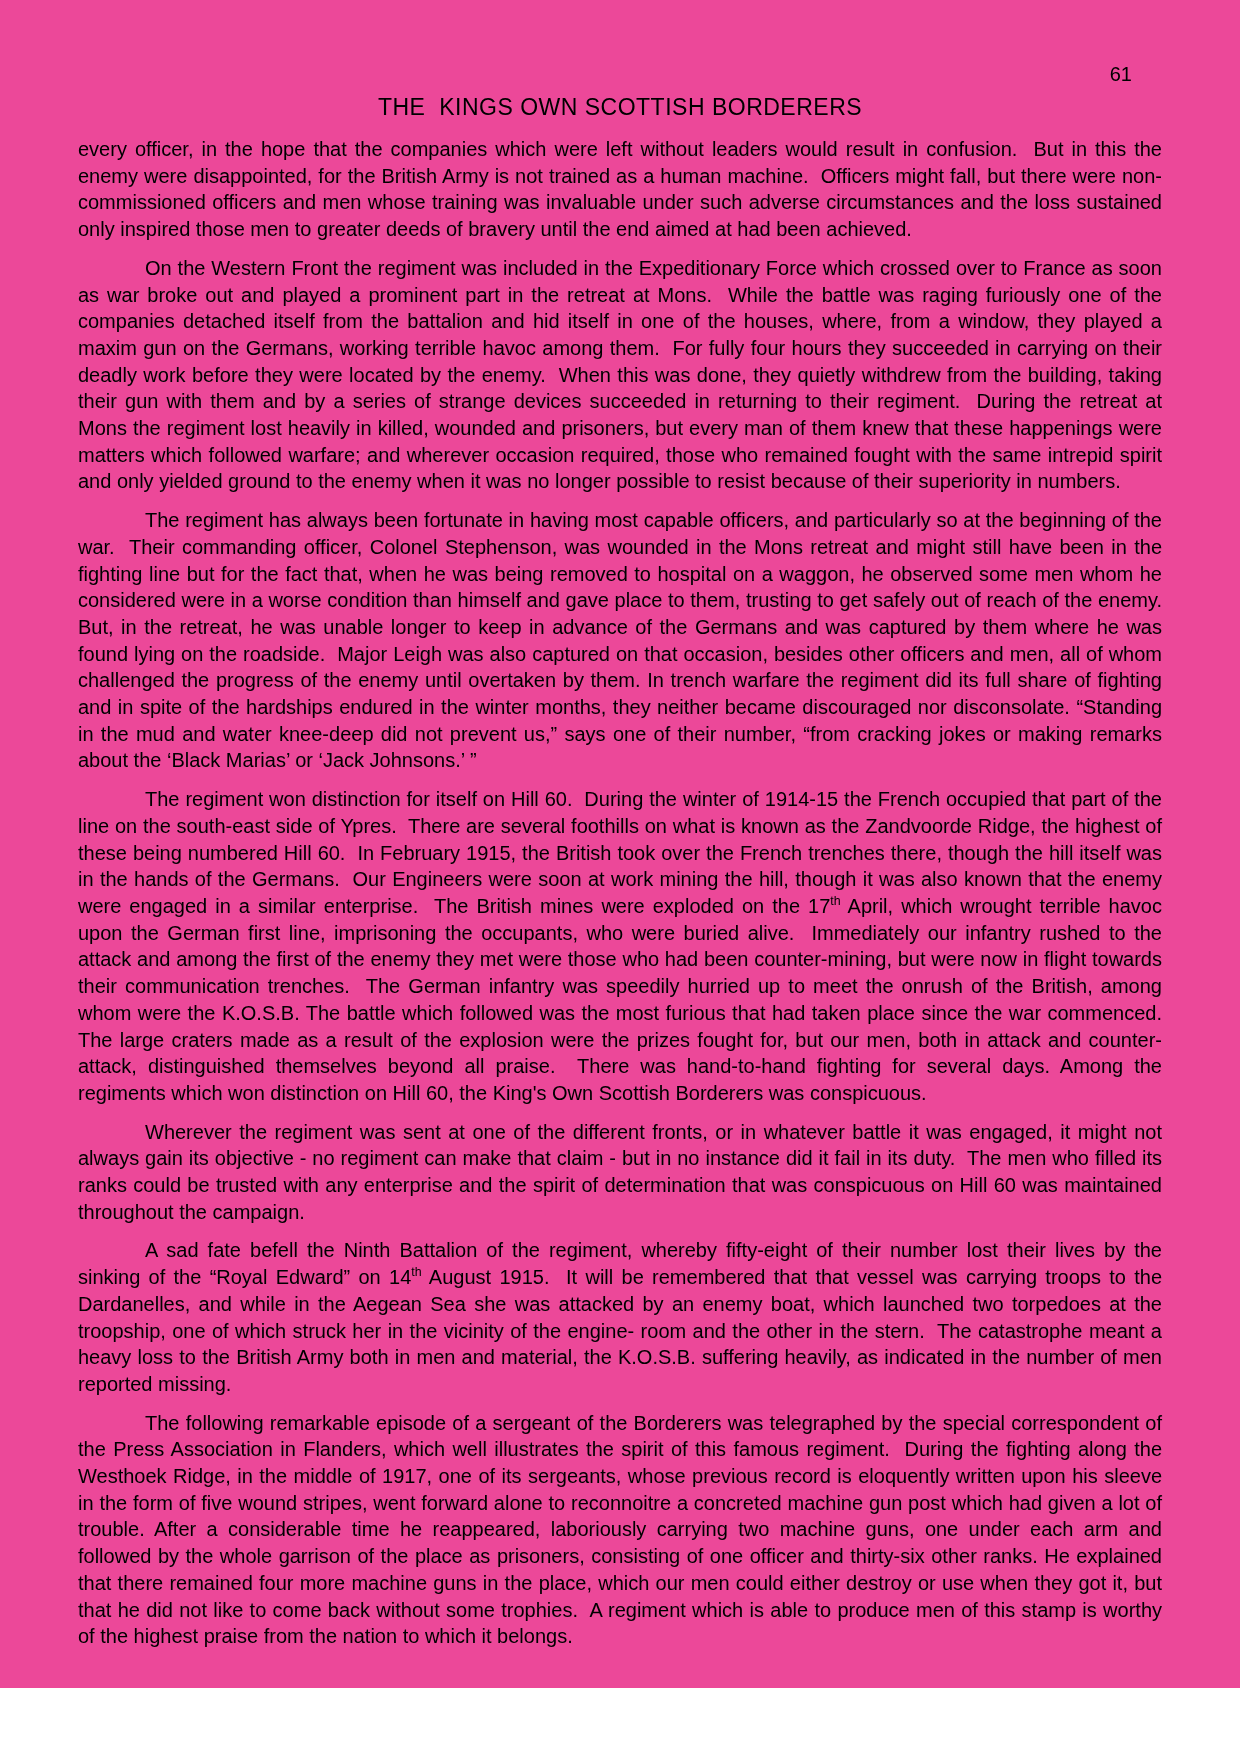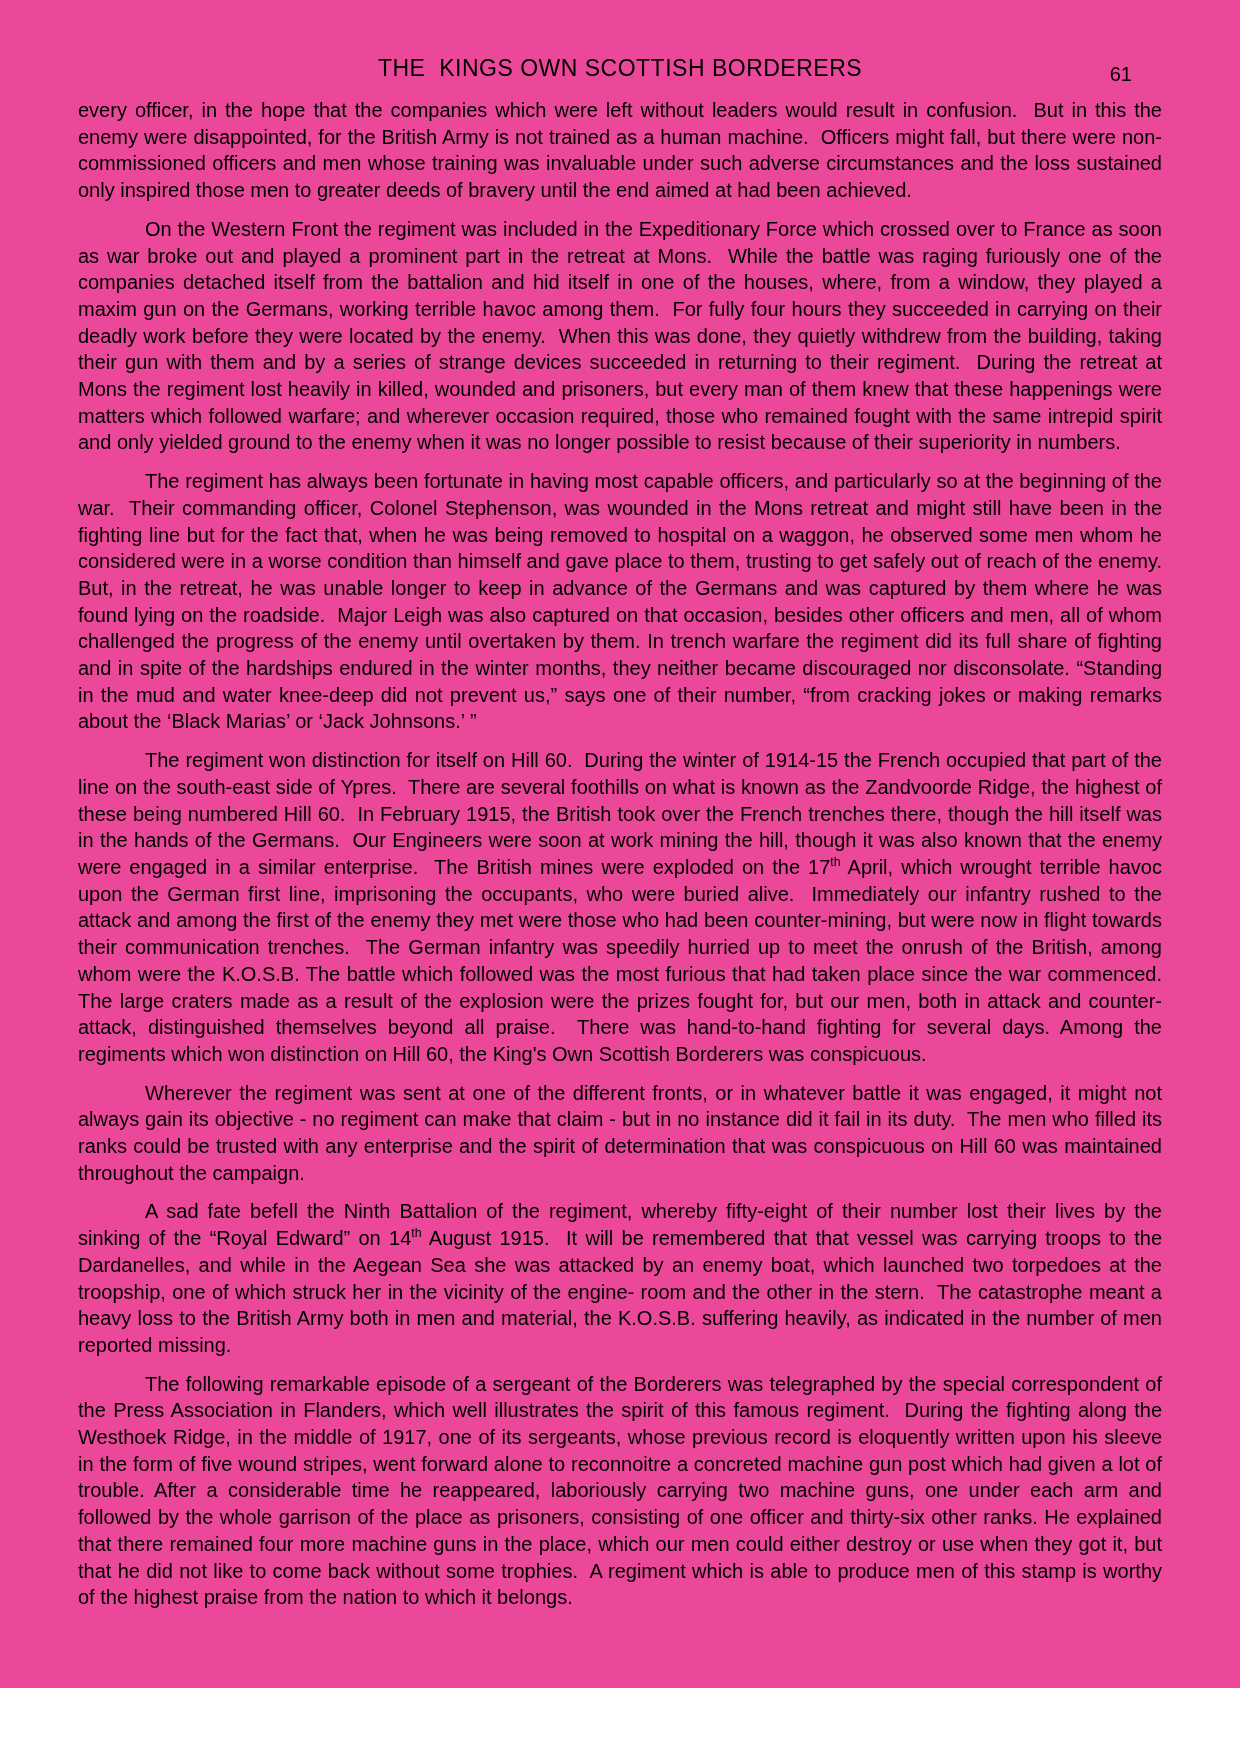--- a/index.html
+++ b/index.html
@@ -18,21 +18,21 @@
   }
   .page-number {
     position: absolute;
     top: 62px;
     right: 108px;
     font-size: 20px;
     line-height: 24px;
   }
   .page-title {
     margin: 0;
-    padding-top: 55px;
+    padding-top: 94px;
     text-align: center;
     font-size: 23px;
     font-weight: normal;
     letter-spacing: 0.5px;
     white-space: pre;
   }
   .page-body {
     margin: 15px 66px 0 66px;
     text-align: justify;
     font-size: 20px;

